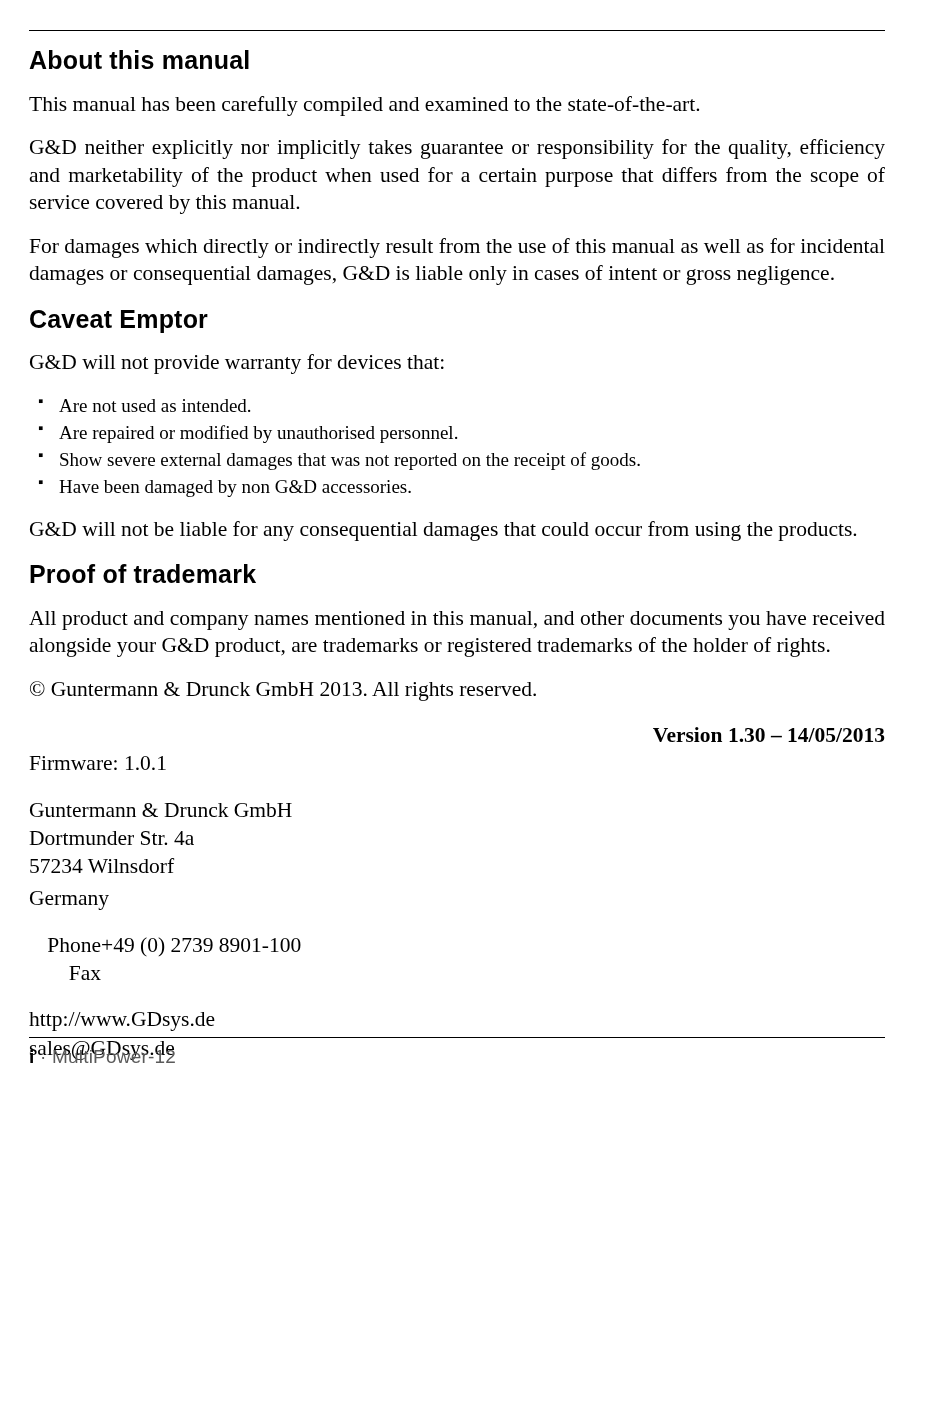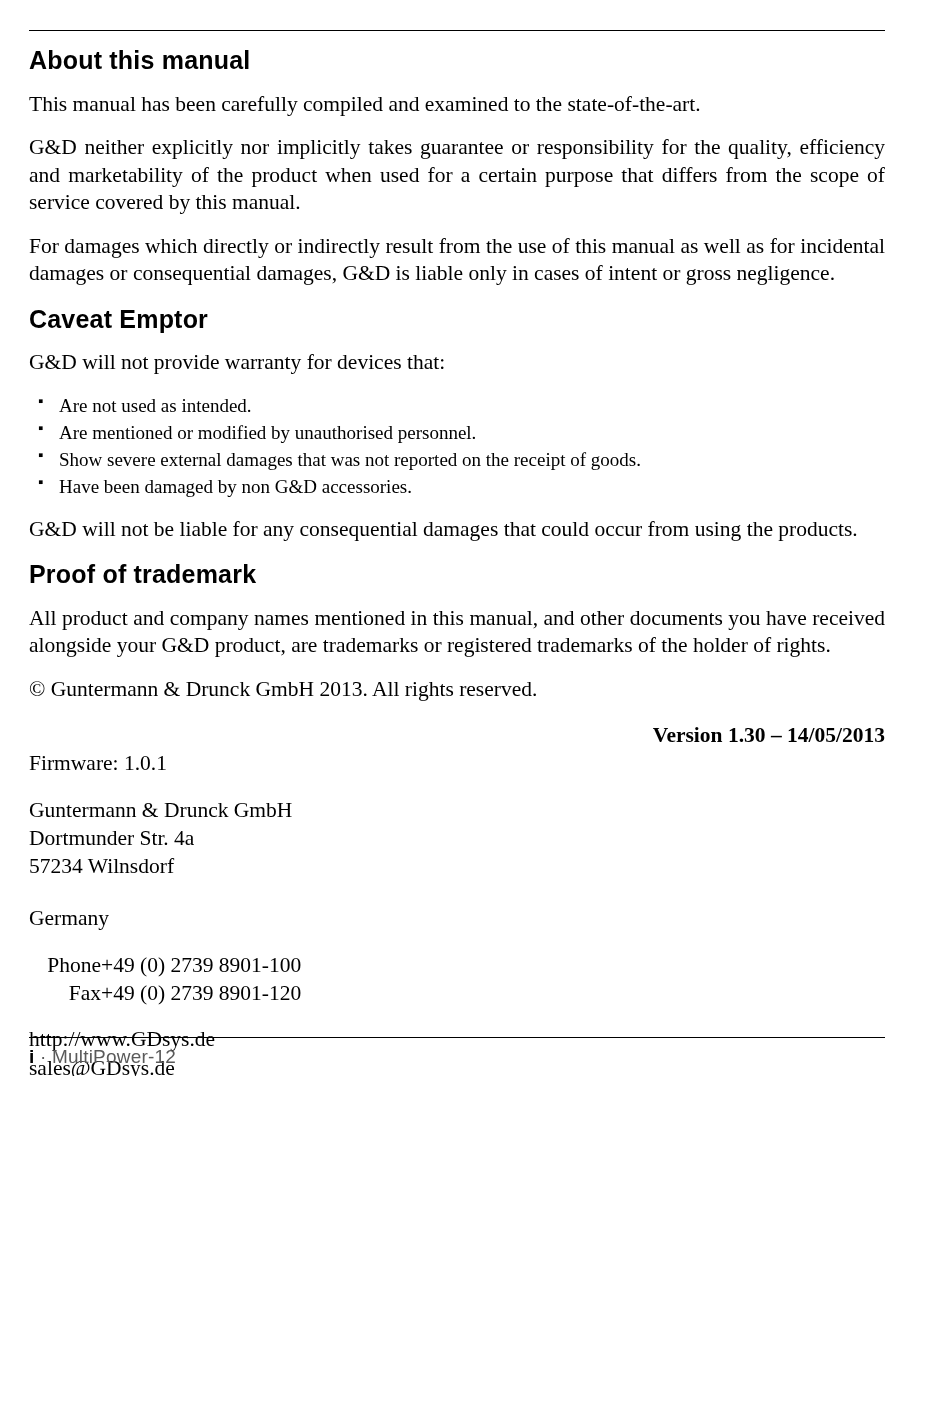--- a/index.html
+++ b/index.html
@@ -84,21 +84,21 @@
     font-size: 21.5px;
     line-height: 1.3;
     margin: 0 0 18px 0;
   }
   .addr-line {
     font-size: 21.5px;
     line-height: 1.32;
     margin: 0;
   }
   .addr-block {
-    margin-bottom: 24px;
+    margin-bottom: 4px;
   }
   .country {
     font-size: 21.5px;
     line-height: 1.3;
     margin: 0 0 18px 0;
   }
   .contact-row {
     font-size: 21.5px;
     line-height: 1.32;
     display: flex;
@@ -146,21 +146,21 @@
 
     <h1 class="section">About this manual</h1>
     <p class="body nojust">This manual has been carefully compiled and examined to the state-of-the-art.</p>
     <p class="body">G&amp;D neither explicitly nor implicitly takes guarantee or responsibility for the quality, efficiency and marketability of the product when used for a certain purpose that differs from the scope of service covered by this manual.</p>
     <p class="body">For damages which directly or indirectly result from the use of this manual as well as for incidental damages or consequential damages, G&amp;D is liable only in cases of intent or gross negligence.</p>
 
     <h1 class="section spaced">Caveat Emptor</h1>
     <p class="body nojust">G&amp;D will not provide warranty for devices that:</p>
     <ul class="bullets">
       <li>Are not used as intended.</li>
-      <li>Are mentioned or modified by unauthorised personnel.</li>
+      <li>Are repaired or modified by unauthorised personnel.</li>
       <li>Show severe external damages that was not reported on the receipt of goods.</li>
       <li>Have been damaged by non G&amp;D accessories.</li>
     </ul>
     <p class="body">G&amp;D will not be liable for any consequential damages that could occur from using the products.</p>
 
     <h1 class="section spaced">Proof of trademark</h1>
     <p class="body">All product and company names mentioned in this manual, and other documents you have received alongside your G&amp;D product, are trademarks or registered trademarks of the holder of rights.</p>
 
     <p class="copyright">© Guntermann &amp; Drunck GmbH 2013. All rights reserved.</p>
 
@@ -177,21 +177,20 @@
 
     <p class="country">Germany</p>
 
     <div class="contact-block">
       <div class="contact-row">
         <span class="contact-label">Phone</span>
         <span>+49 (0) 2739 8901-100</span>
       </div>
       <div class="contact-row">
         <span class="contact-label">Fax</span>
-        <span>+49 (0) 2739 8901-120</span>
       </div>
     </div>
 
     <div>
       <p class="web-line">http://www.GDsys.de</p>
       <p class="web-line">sales@GDsys.de</p>
     </div>
 
   </div>
 

